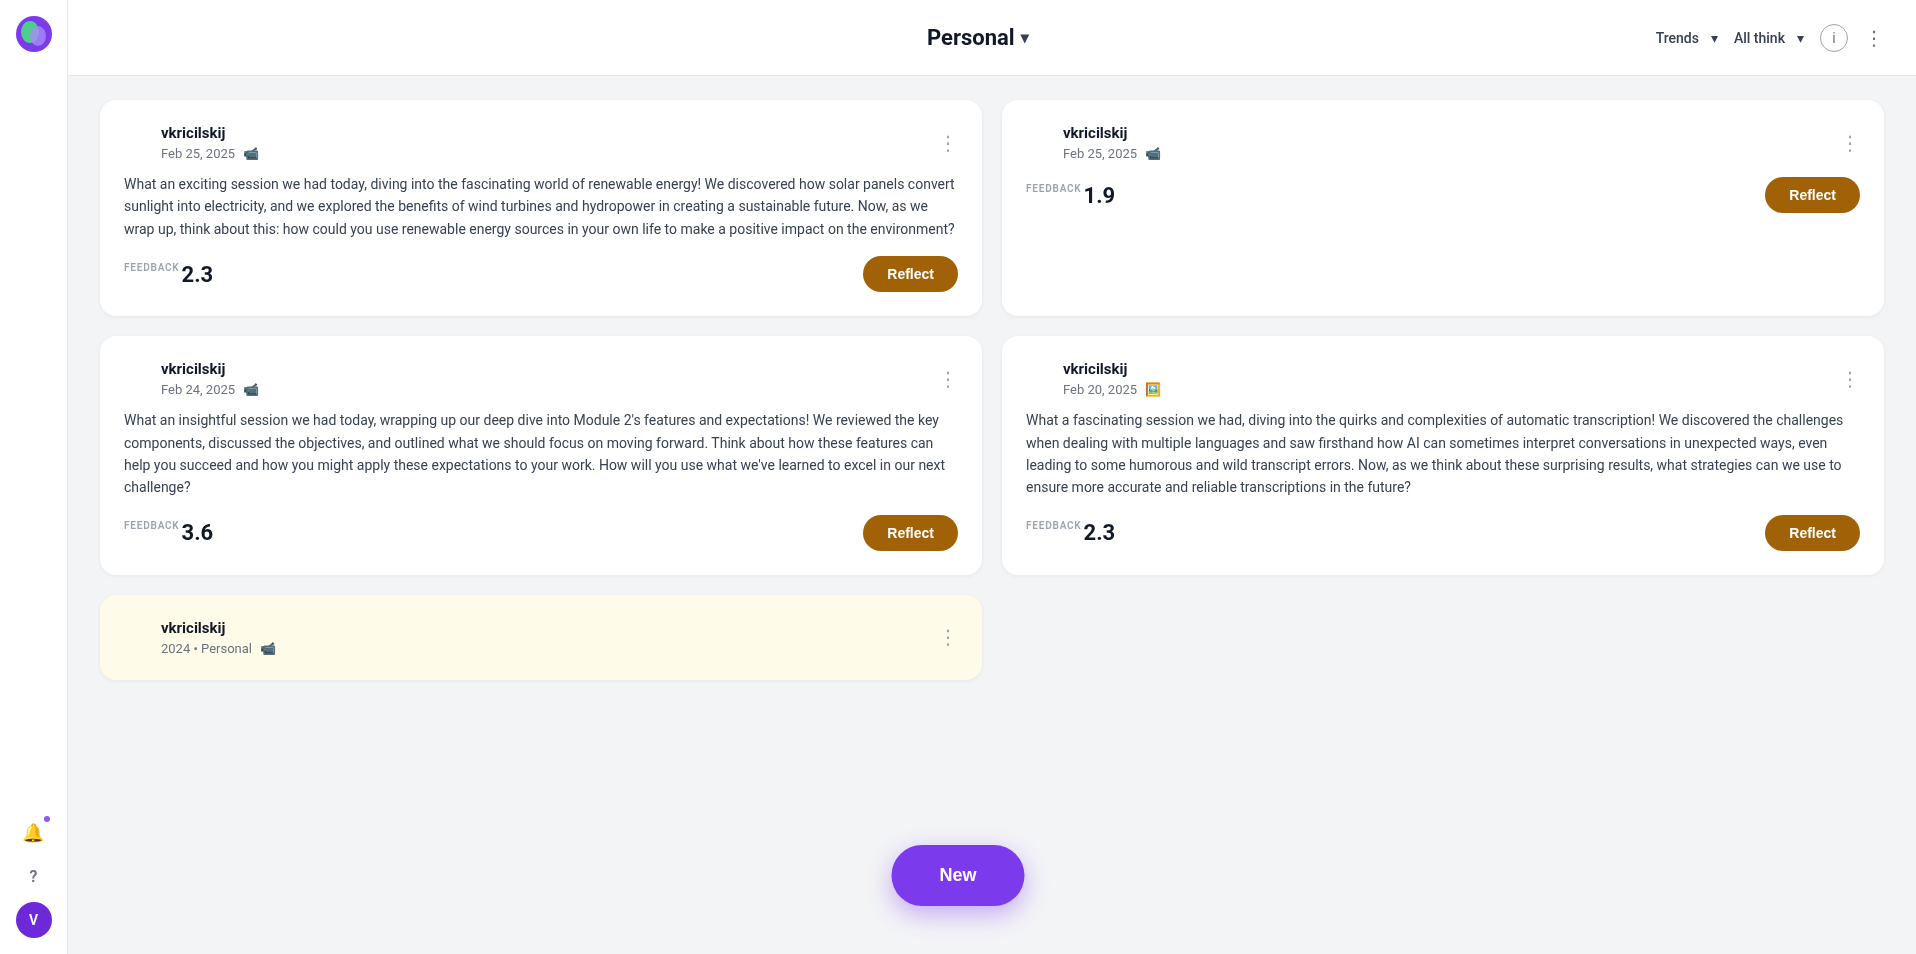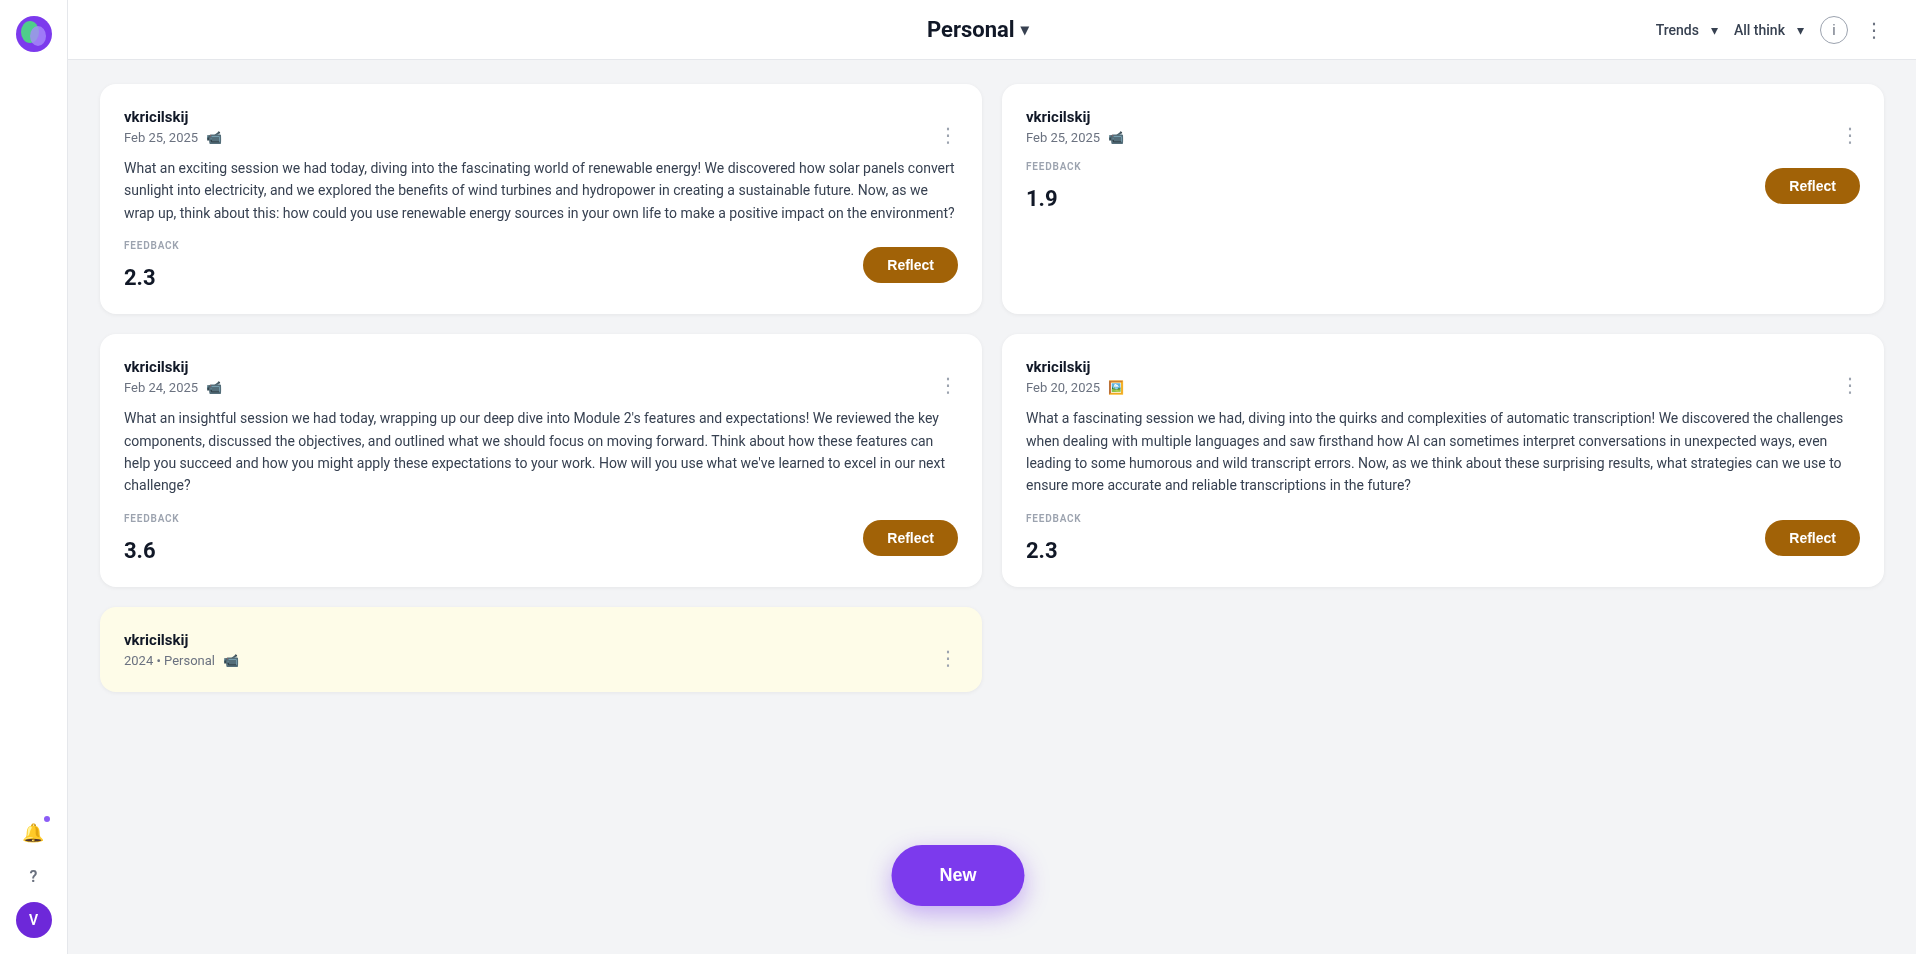--- a/index.html
+++ b/index.html
@@ -64,21 +64,21 @@
       display: flex;
       flex-direction: column;
       overflow: hidden;
     }
 
     
     .header {
       background: #fff;
       border-bottom: 1px solid #e5e7eb;
       padding: 0 32px;
-      height: 60px;
+      height: 76px;
       display: flex;
       align-items: center;
       justify-content: space-between;
       flex-shrink: 0;
     }
     .header-center {
       display: flex;
       align-items: center;
       gap: 6px;
       font-size: 22px;
@@ -137,21 +137,22 @@
       display: flex;
       flex-direction: column;
       gap: 12px;
     }
     .card-yellow {
       background: #fefce8;
     }
     .card-header {
       display: flex;
       justify-content: space-between;
-      align-items: flex-end;
+      align-items: center;
+      margin-left: 37px;
     }
     .card-meta {
       display: flex;
       flex-direction: column;
       gap: 4px;
     }
     .card-username {
       font-weight: 700;
       font-size: 15px;
       color: #111827;
@@ -179,22 +180,22 @@
       line-height: 1.6;
     }
     .card-footer {
       display: flex;
       justify-content: space-between;
       align-items: center;
       margin-top: 4px;
     }
     .card-feedback {
       display: flex;
-      flex-direction: column;
-      gap: 14px;
+      flex-direction: row;
+      gap: 2px;
     }
     .card-feedback-label {
       font-size: 10px;
       font-weight: 600;
       color: #9ca3af;
       letter-spacing: 0.08em;
       text-transform: uppercase;
     }
     .card-feedback-value {
       font-size: 22px;

